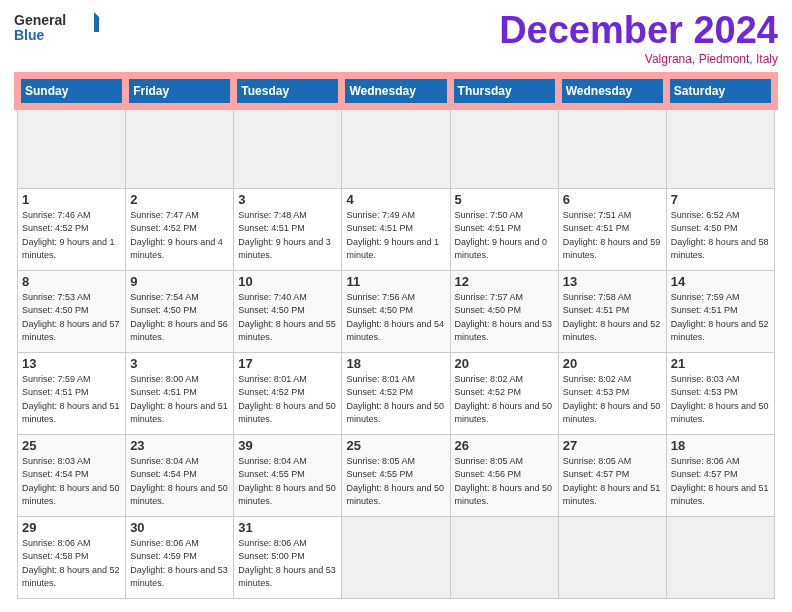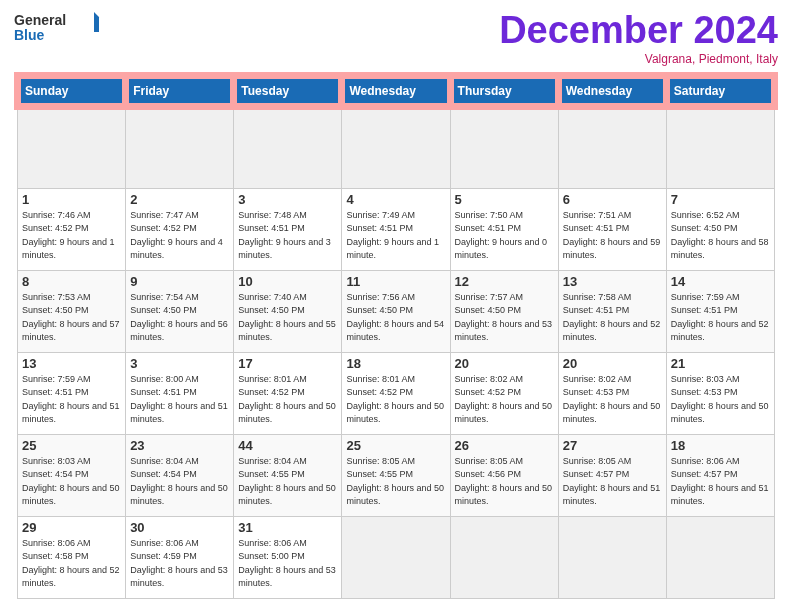--- a/index.html
+++ b/index.html
@@ -260,21 +260,21 @@
         <span class="day-info">Sunset: 4:54 PM</span><br>
         <span class="day-info">Daylight: 8 hours and 50 minutes.</span>
       </td>
           <td>
         <span class="day-num">23</span>
         <span class="day-info">Sunrise: 8:04 AM</span><br>
         <span class="day-info">Sunset: 4:54 PM</span><br>
         <span class="day-info">Daylight: 8 hours and 50 minutes.</span>
       </td>
           <td>
-        <span class="day-num">44</span>
+        <span class="day-num">39</span>
         <span class="day-info">Sunrise: 8:04 AM</span><br>
         <span class="day-info">Sunset: 4:55 PM</span><br>
         <span class="day-info">Daylight: 8 hours and 50 minutes.</span>
       </td>
           <td>
         <span class="day-num">25</span>
         <span class="day-info">Sunrise: 8:05 AM</span><br>
         <span class="day-info">Sunset: 4:55 PM</span><br>
         <span class="day-info">Daylight: 8 hours and 50 minutes.</span>
       </td>

